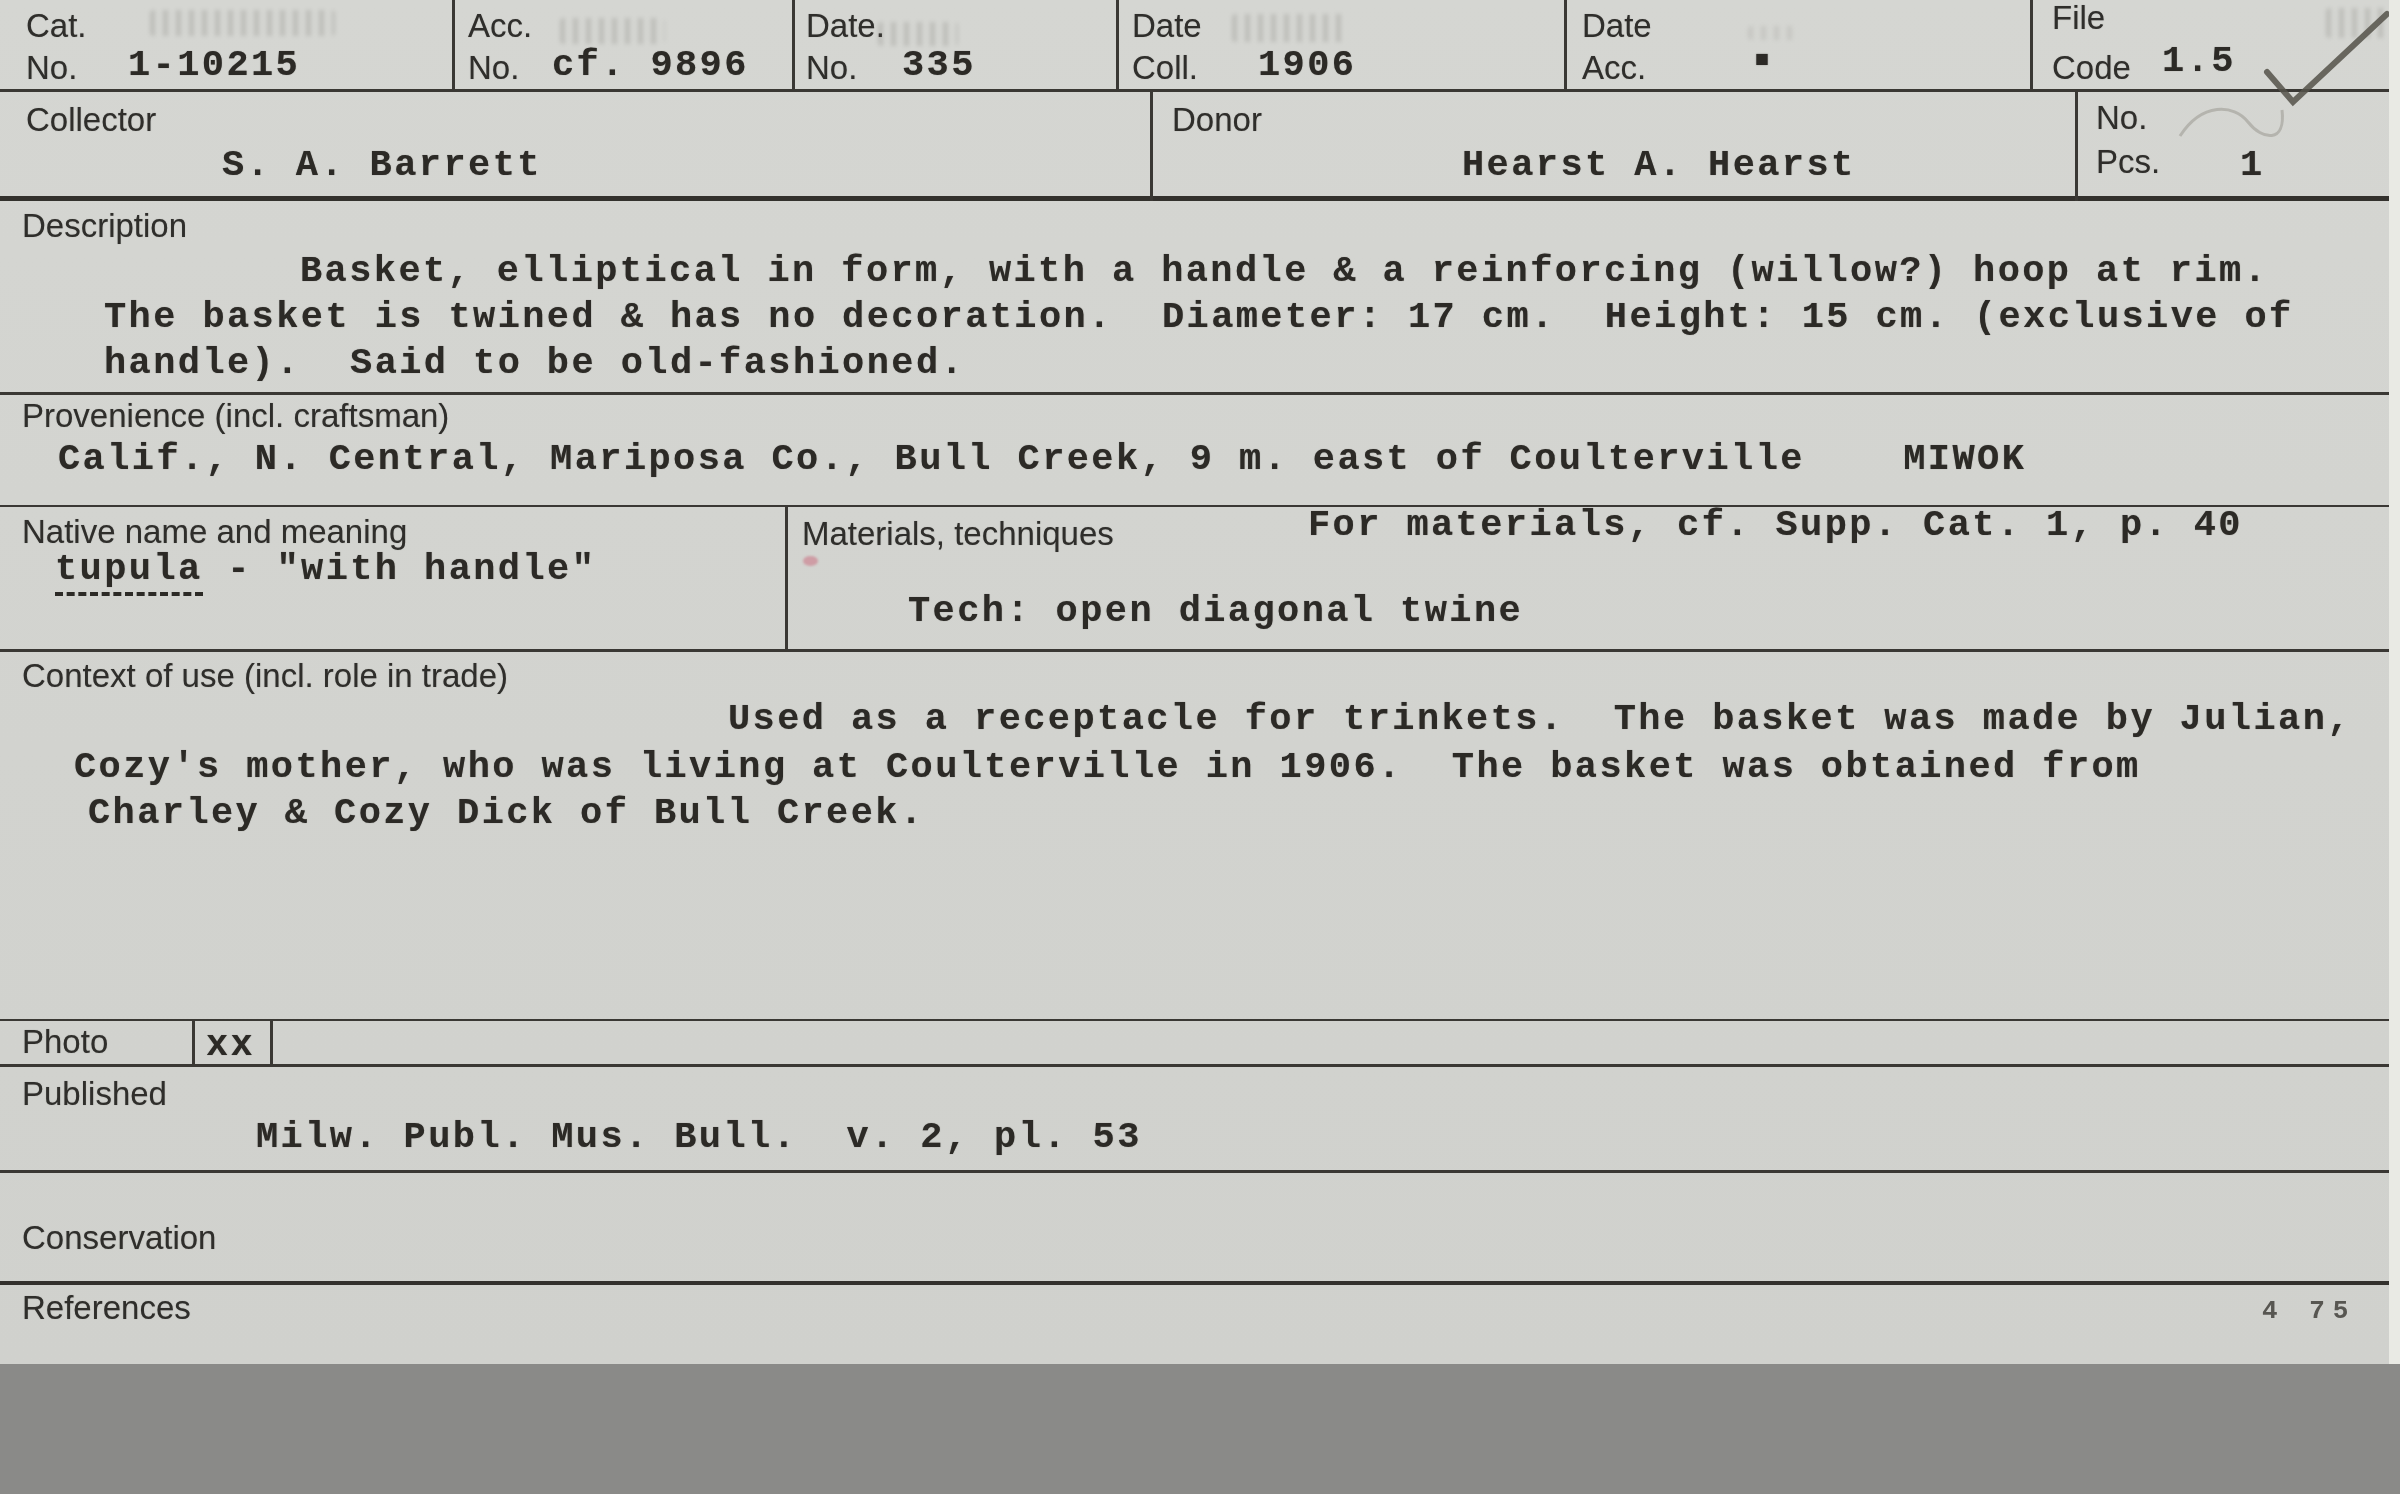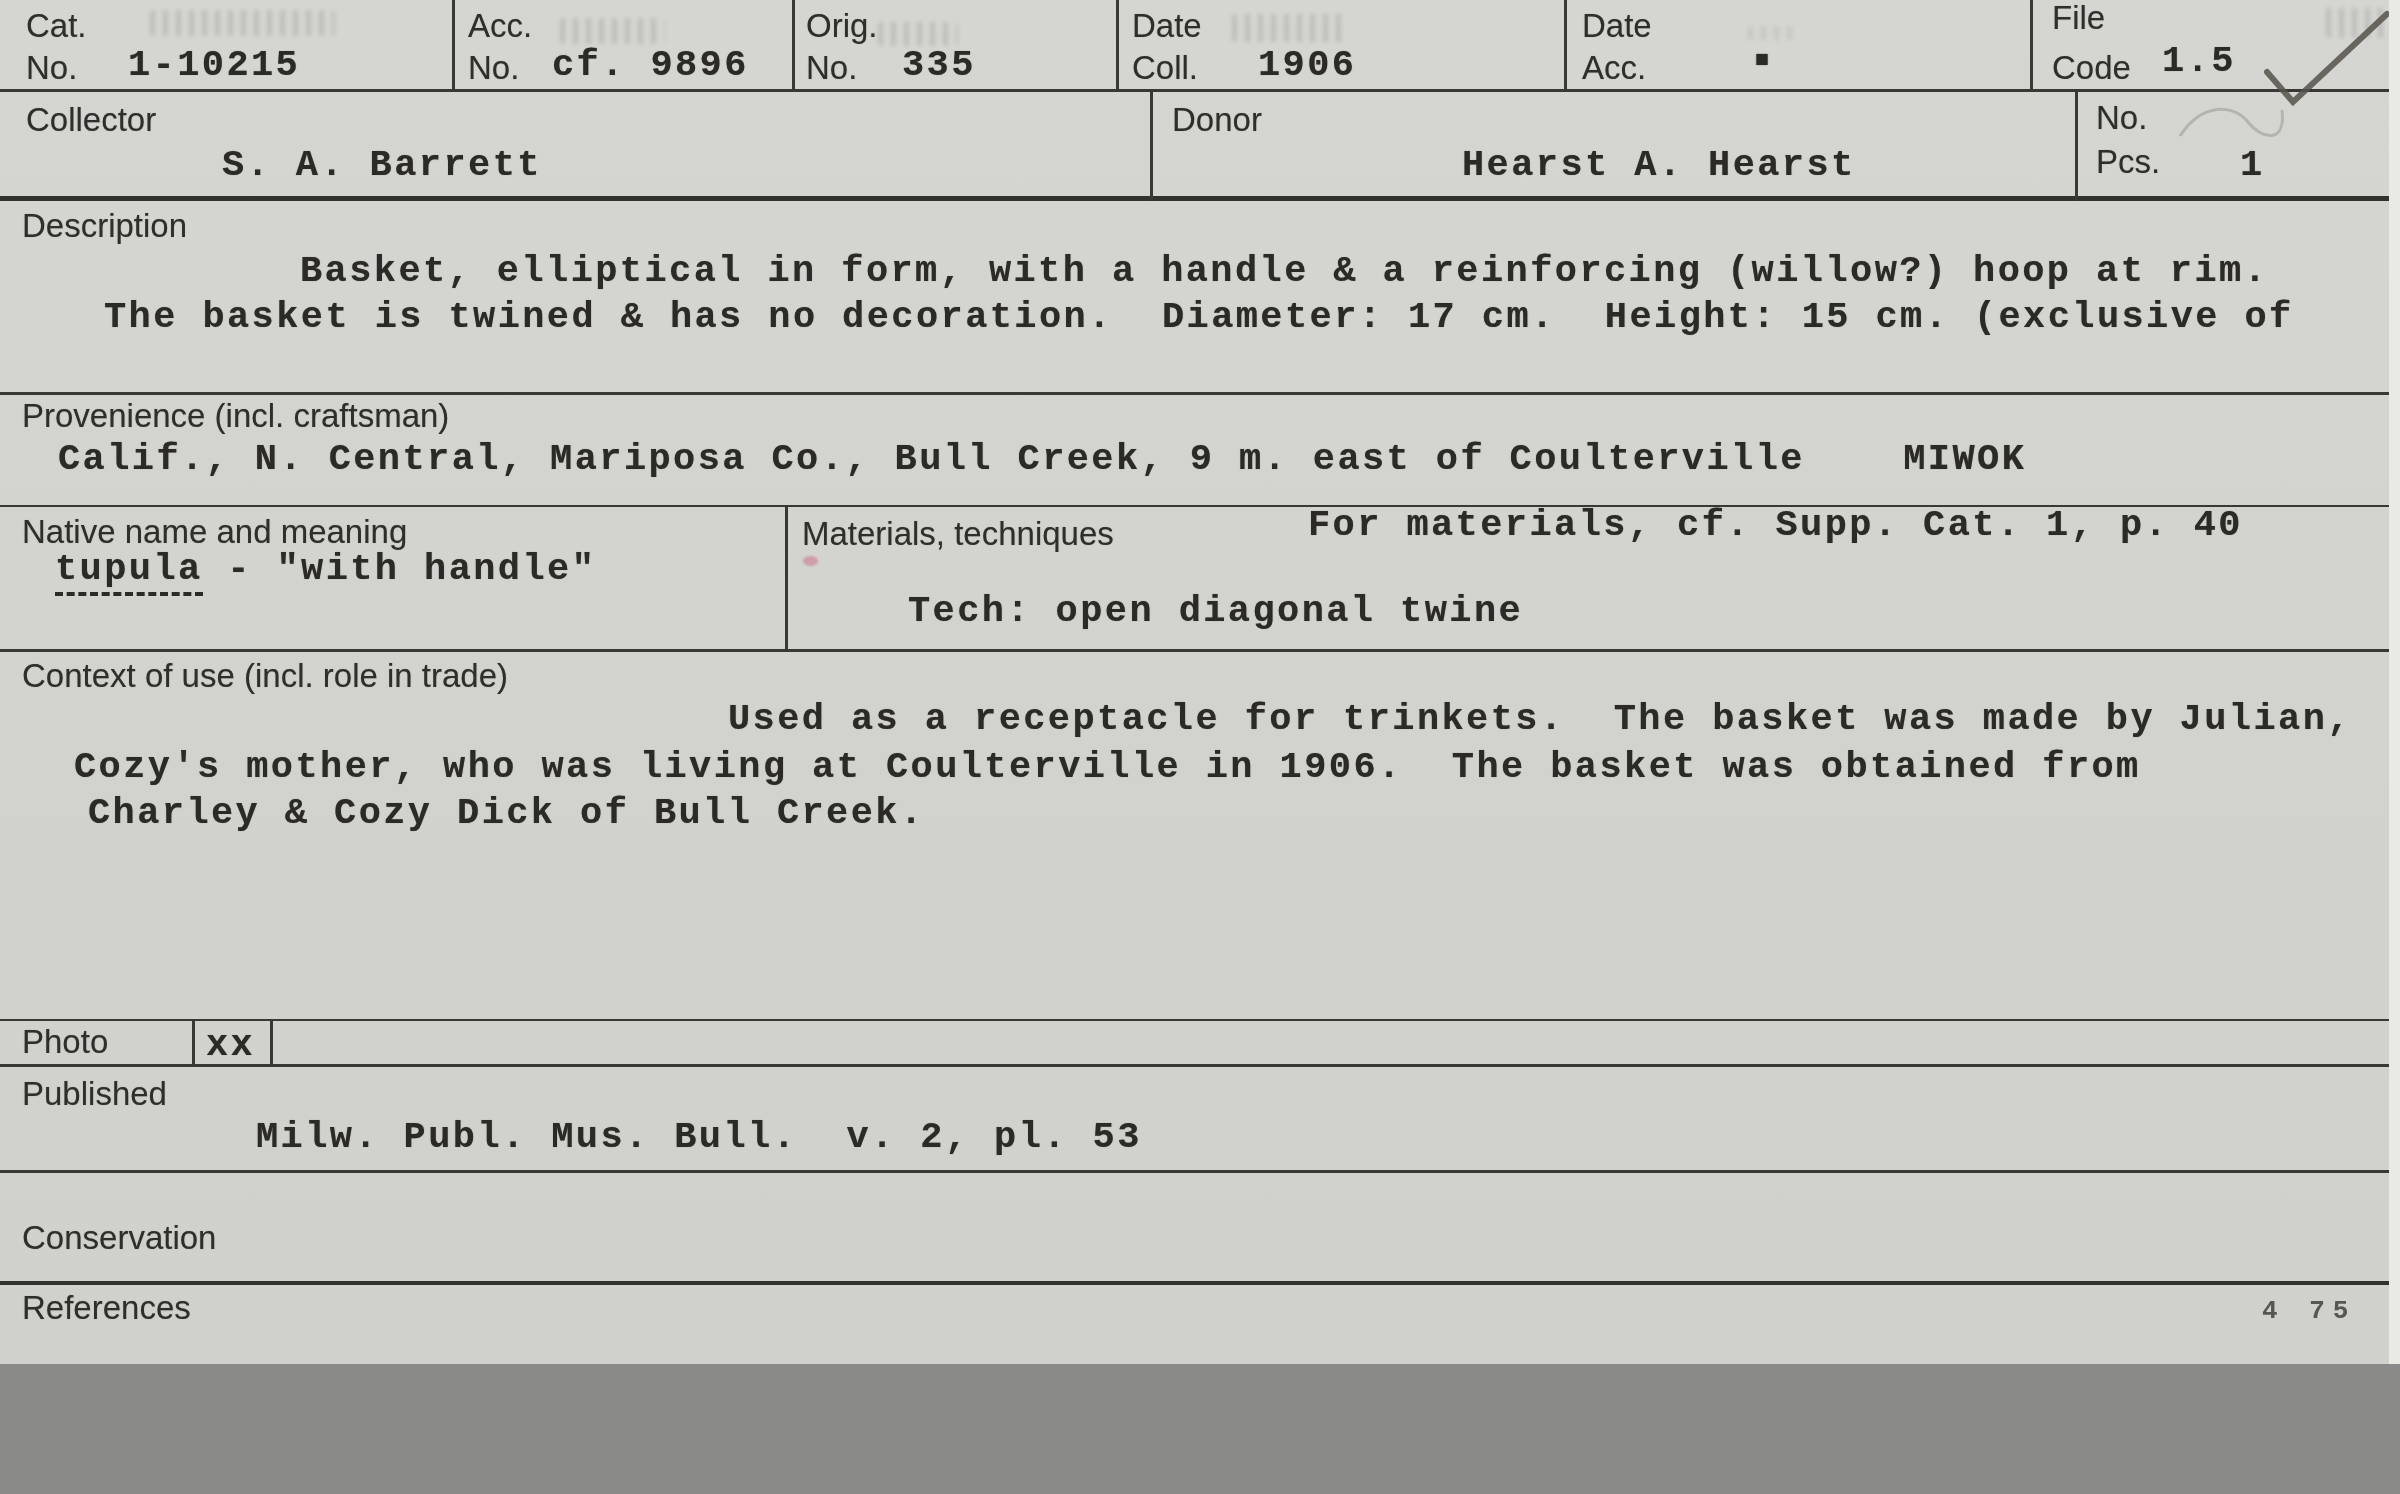--- a/index.html
+++ b/index.html
@@ -83,21 +83,21 @@
   <div class="vline" style="left:270px;top:1019px;width:3px;height:48px;"></div>
 
   <div class="label" style="left:26px;top:8px;">Cat.</div>
   <div class="label" style="left:26px;top:50px;">No.</div>
   <div class="typed" style="left:128px;top:46px;">1-10215</div>
 
   <div class="label" style="left:468px;top:8px;">Acc.</div>
   <div class="label" style="left:468px;top:50px;">No.</div>
   <div class="typed" style="left:552px;top:46px;">cf. 9896</div>
 
-  <div class="label" style="left:806px;top:8px;">Orig.</div>
+  <div class="label" style="left:806px;top:8px;">Date.</div>
   <div class="label" style="left:806px;top:50px;">No.</div>
   <div class="typed" style="left:902px;top:46px;">335</div>
 
   <div class="label" style="left:1132px;top:8px;">Date</div>
   <div class="label" style="left:1132px;top:50px;">Coll.</div>
   <div class="typed" style="left:1258px;top:46px;">1906</div>
 
   <div class="label" style="left:1582px;top:8px;">Date</div>
   <div class="label" style="left:1582px;top:50px;">Acc.</div>
   <div class="typed blob-dash" style="left:1750px;top:40px;">-</div>
@@ -118,20 +118,21 @@
   <div class="label" style="left:2096px;top:100px;">No.</div>
   <div class="label" style="left:2096px;top:144px;">Pcs.</div>
   <div class="typed" style="left:2240px;top:146px;">1</div>
   <svg style="left:2170px;top:92px;" width="130" height="70" viewBox="0 0 130 70">
     <path d="M10,44 C32,10 64,12 78,30 S116,52 112,18" fill="none" stroke="#8d8b83" stroke-width="3" opacity="0.45"></path>
   </svg>
 
   <div class="label" style="left:22px;top:208px;">Description</div>
   <div class="typed" style="left:300px;top:252px;">Basket, elliptical in form, with a handle &amp; a reinforcing (willow?) hoop at rim.</div>
   <div class="typed" style="left:104px;top:298px;">The basket is twined &amp; has no decoration.  Diameter: 17 cm.  Height: 15 cm. (exclusive of</div>
+  <div class="typed" style="left:104px;top:344px;">handle).  Said to be old-fashioned.</div>
 
   <div class="label" style="left:22px;top:398px;">Provenience (incl. craftsman)</div>
   <div class="typed" style="left:58px;top:440px;">Calif., N. Central, Mariposa Co., Bull Creek, 9 m. east of Coulterville    MIWOK</div>
 
   <div class="label" style="left:22px;top:514px;">Native name and meaning</div>
   <div class="typed" style="left:55px;top:550px;"><span class="underlined">tupula</span><span> - "with handle"</span></div>
 
   <div class="label" style="left:802px;top:516px;">Materials, techniques</div>
   <div class="typed" style="left:1308px;top:506px;">For materials, cf. Supp. Cat. 1, p. 40</div>
   <div class="typed" style="left:908px;top:592px;text-align:center;">Tech: open diagonal twine</div>

